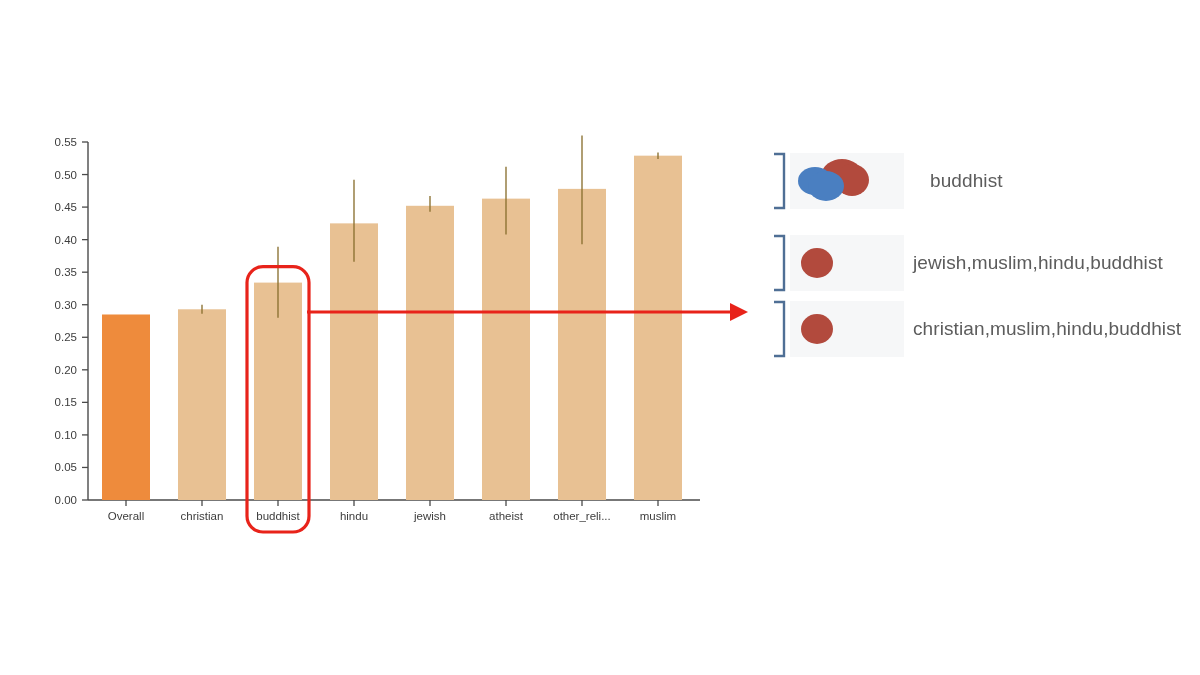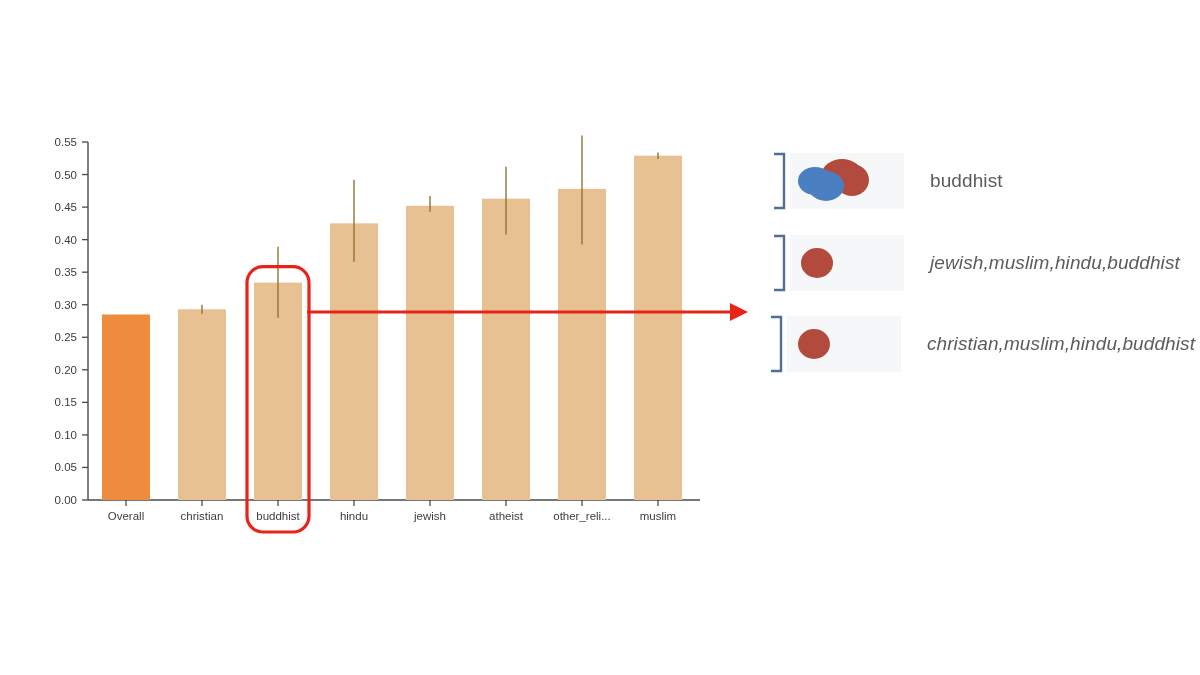--- a/index.html
+++ b/index.html
@@ -62,21 +62,21 @@
     overflow: hidden;
   }
   .legend-label {
     margin-left: 26px;
     font-size: 19px;
     color: #5c5c5c;
     white-space: nowrap;
     letter-spacing: 0.1px;
   }
   .legend-label.italic {
-    font-style: italic;
+    margin-left: 9px;
   }
 </style>
 </head>
 <body>
 
 <div id="chart-panel">
   <svg id="chart-svg" width="760" height="675">
     <g id="y-axis-group">
         <line x1="88" y1="142" x2="88" y2="500" stroke="#4a4a4a" stroke-width="1.4"></line>
         <line x1="82" y1="500" x2="88" y2="500" stroke="#4a4a4a" stroke-width="1.3"></line>
@@ -178,21 +178,21 @@
         </svg>
     </div>
     <div class="legend-swatch">
       <svg width="114" height="56" viewBox="0 0 114 56">
         <ellipse cx="27" cy="28" rx="16" ry="15" fill="#b24a3d"></ellipse>
       </svg>
     </div>
     <div class="legend-label italic">jewish,muslim,hindu,buddhist</div>
   </div>
 
-  <div class="legend-row" style="top:163px;justify-content:center;">
+  <div class="legend-row" style="top:148px;">
     <div class="legend-bracket">
       <svg width="16" height="58" viewBox="0 0 16 58">
           <path d="M2 2 H12 V56 H2" fill="none" stroke="#4f6f95" stroke-width="2.4"></path>
         </svg>
     </div>
     <div class="legend-swatch">
       <svg width="114" height="56" viewBox="0 0 114 56">
         <ellipse cx="27" cy="28" rx="16" ry="15" fill="#b24a3d"></ellipse>
       </svg>
     </div>

